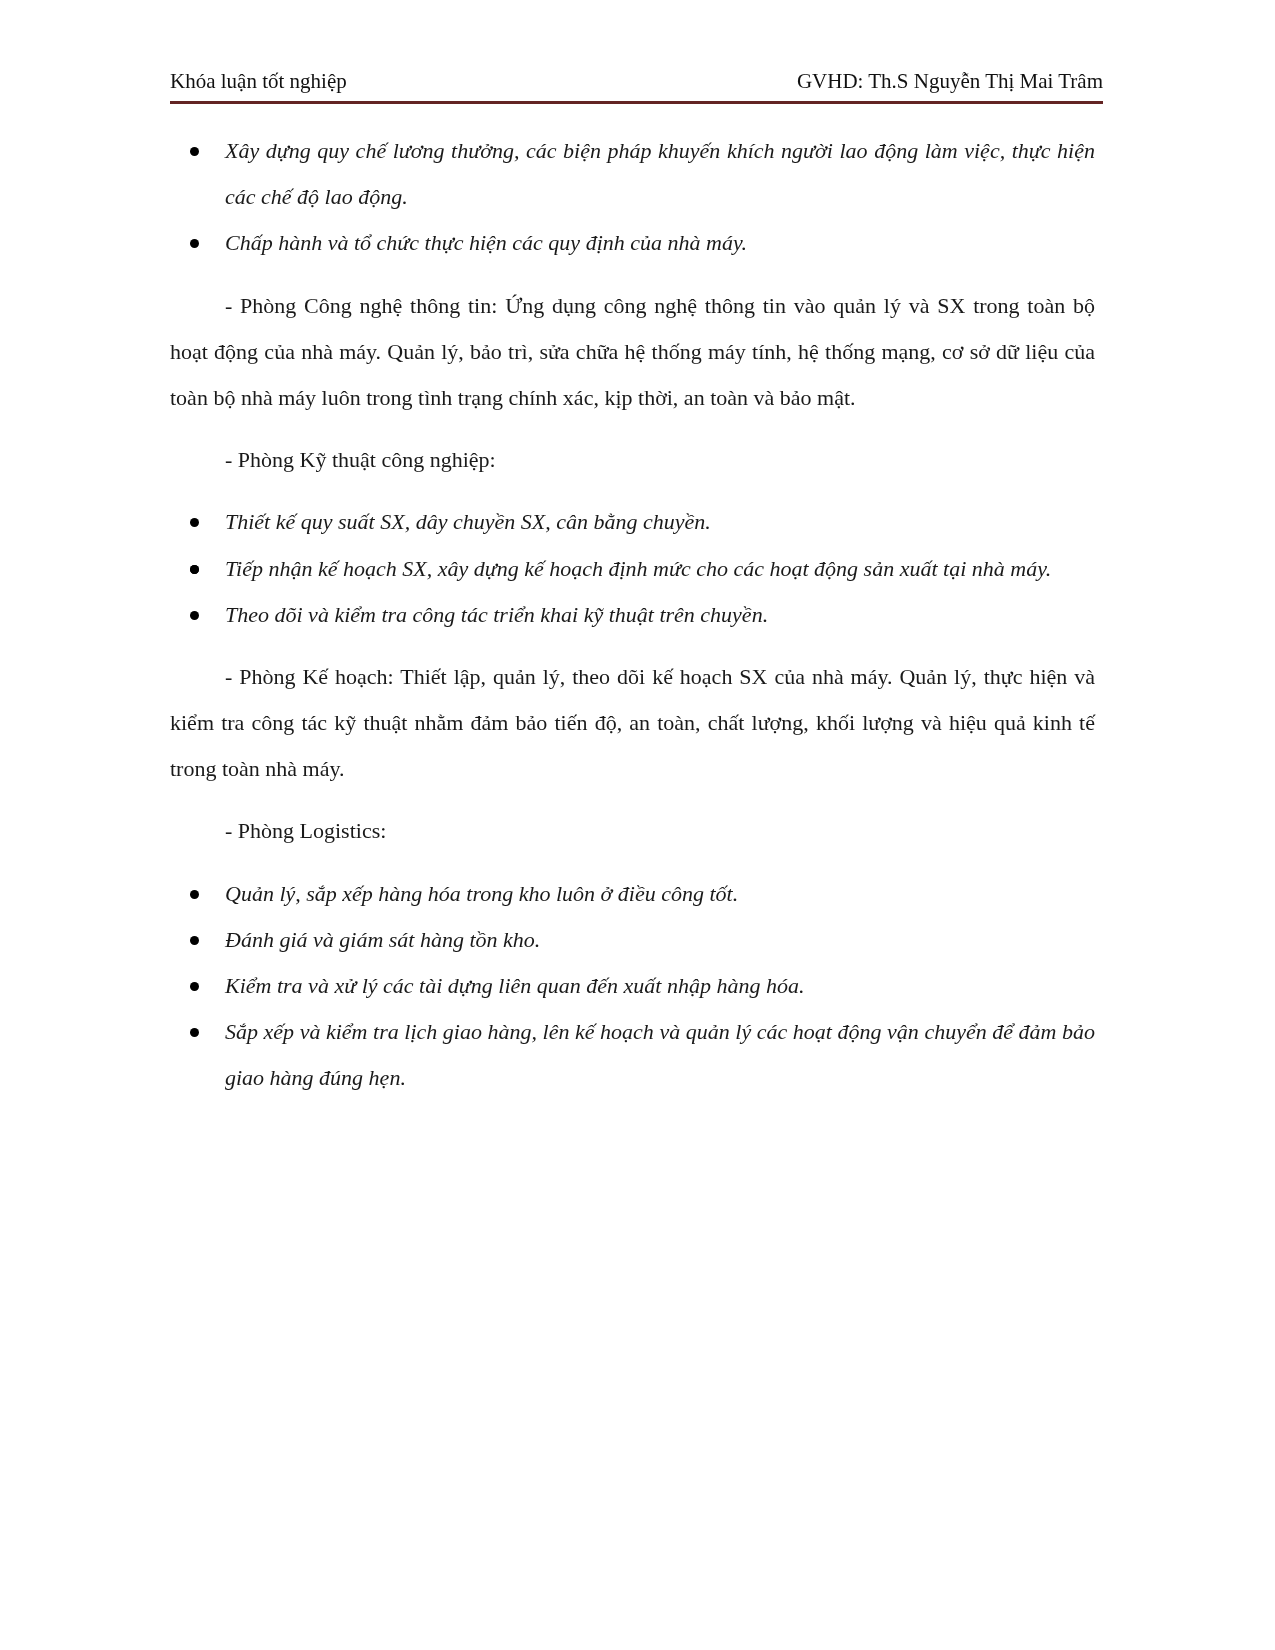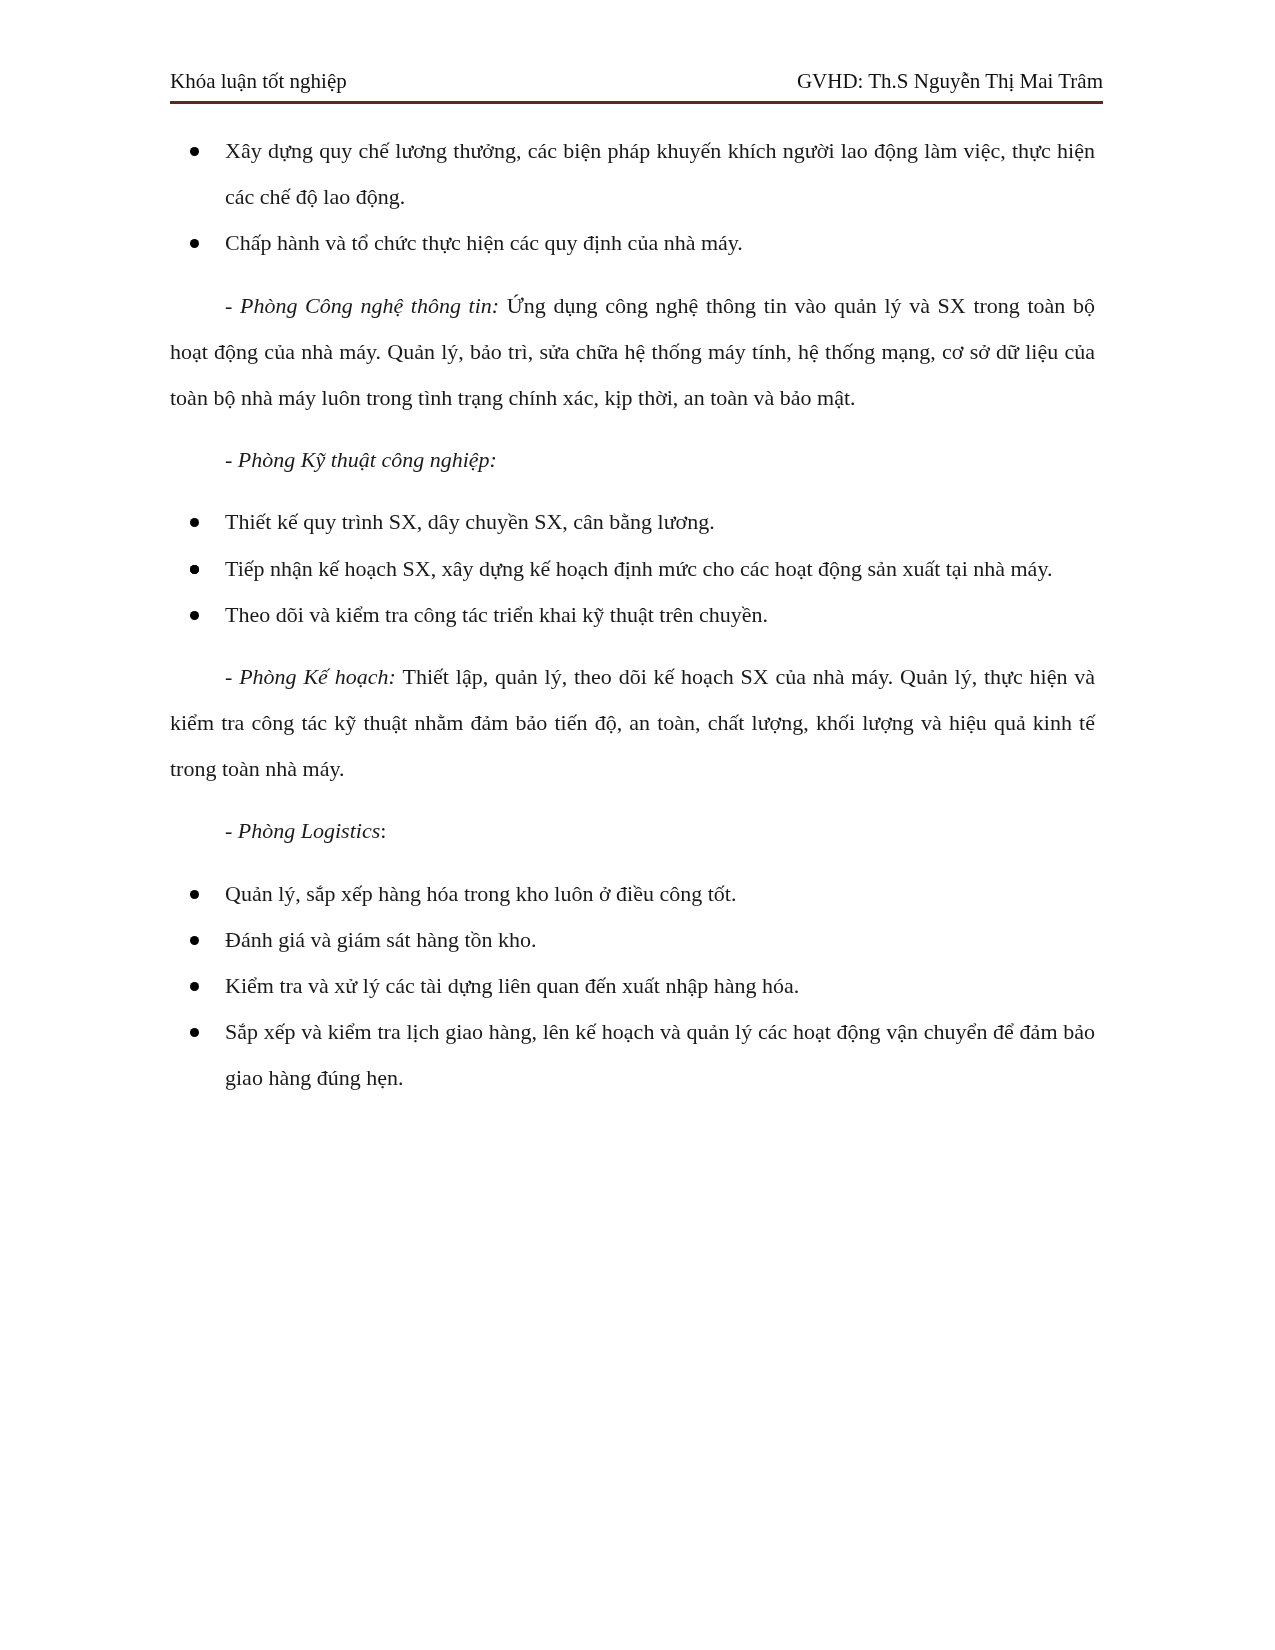--- a/index.html
+++ b/index.html
@@ -64,26 +64,26 @@
     right: 180px;
     font-size: 22px;
     line-height: 2.1;
     text-align: justify;
   }
   .para {
     margin: 16px 0;
     text-indent: 55px;
   }
   .para .lead {
-    font-style: italic;
   }
   .bullet-item {
     position: relative;
     padding-left: 55px;
     margin: 0;
+    font-style: italic;
   }
   .bullet-item .dot {
     position: absolute;
     left: 20px;
     top: 19px;
     width: 9px;
     height: 9px;
     background: #000;
     border-radius: 50%;
   }
@@ -97,21 +97,21 @@
     <span>Khóa luận tốt nghiệp</span>
     <span>GVHD: Th.S Nguyễn Thị Mai Trâm</span>
   </div>
   <div class="header-rule"></div>
 
   <div class="content" id="content">
       <div class="bullet-item"><span class="dot"></span><span class="body-text">Xây dựng quy chế lương thưởng, các biện pháp khuyến khích người lao động làm việc, thực hiện các chế độ lao động.</span></div>
       <div class="bullet-item"><span class="dot"></span><span class="body-text">Chấp hành và tổ chức thực hiện các quy định của nhà máy.</span></div>
       <p class="para"><span class="lead">- Phòng Công nghệ thông tin: </span><span class="body-text">Ứng dụng công nghệ thông tin vào quản lý và SX trong toàn bộ hoạt động của nhà máy. Quản lý, bảo trì, sửa chữa hệ thống máy tính, hệ thống mạng, cơ sở dữ liệu của toàn bộ nhà máy luôn trong tình trạng chính xác, kịp thời, an toàn và bảo mật.</span></p>
       <p class="para"><span class="lead">- Phòng Kỹ thuật công nghiệp:</span></p>
-      <div class="bullet-item"><span class="dot"></span><span class="body-text">Thiết kế quy trình SX, dây chuyền SX, cân bằng lương.</span></div>
+      <div class="bullet-item"><span class="dot"></span><span class="body-text">Thiết kế quy suất SX, dây chuyền SX, cân bằng chuyền.</span></div>
       <div class="bullet-item"><span class="dot"></span></div>
       <div class="bullet-item"><span class="dot"></span><span class="body-text">Tiếp nhận kế hoạch SX, xây dựng kế hoạch định mức cho các hoạt động sản xuất tại nhà máy.</span></div>
       <div class="bullet-item"><span class="dot"></span><span class="body-text">Theo dõi và kiểm tra công tác triển khai kỹ thuật trên chuyền.</span></div>
       <p class="para"><span class="lead">- Phòng Kế hoạch: </span><span class="body-text">Thiết lập, quản lý, theo dõi kế hoạch SX của nhà máy. Quản lý, thực hiện và kiểm tra công tác kỹ thuật nhằm đảm bảo tiến độ, an toàn, chất lượng, khối lượng và hiệu quả kinh tế trong toàn nhà máy.</span></p>
       <p class="para"><span class="lead">- Phòng Logistics</span><span class="body-text">:</span></p>
       <div class="bullet-item"><span class="dot"></span><span class="body-text">Quản lý, sắp xếp hàng hóa trong kho luôn ở điều công tốt.</span></div>
       <div class="bullet-item"><span class="dot"></span><span class="body-text">Đánh giá và giám sát hàng tồn kho.</span></div>
       <div class="bullet-item"><span class="dot"></span><span class="body-text">Kiểm tra và xử lý các tài dựng liên quan đến xuất nhập hàng hóa.</span></div>
       <div class="bullet-item"><span class="dot"></span><span class="body-text">Sắp xếp và kiểm tra lịch giao hàng, lên kế hoạch và quản lý các hoạt động vận chuyển để đảm bảo giao hàng đúng hẹn.</span></div>
     </div>

